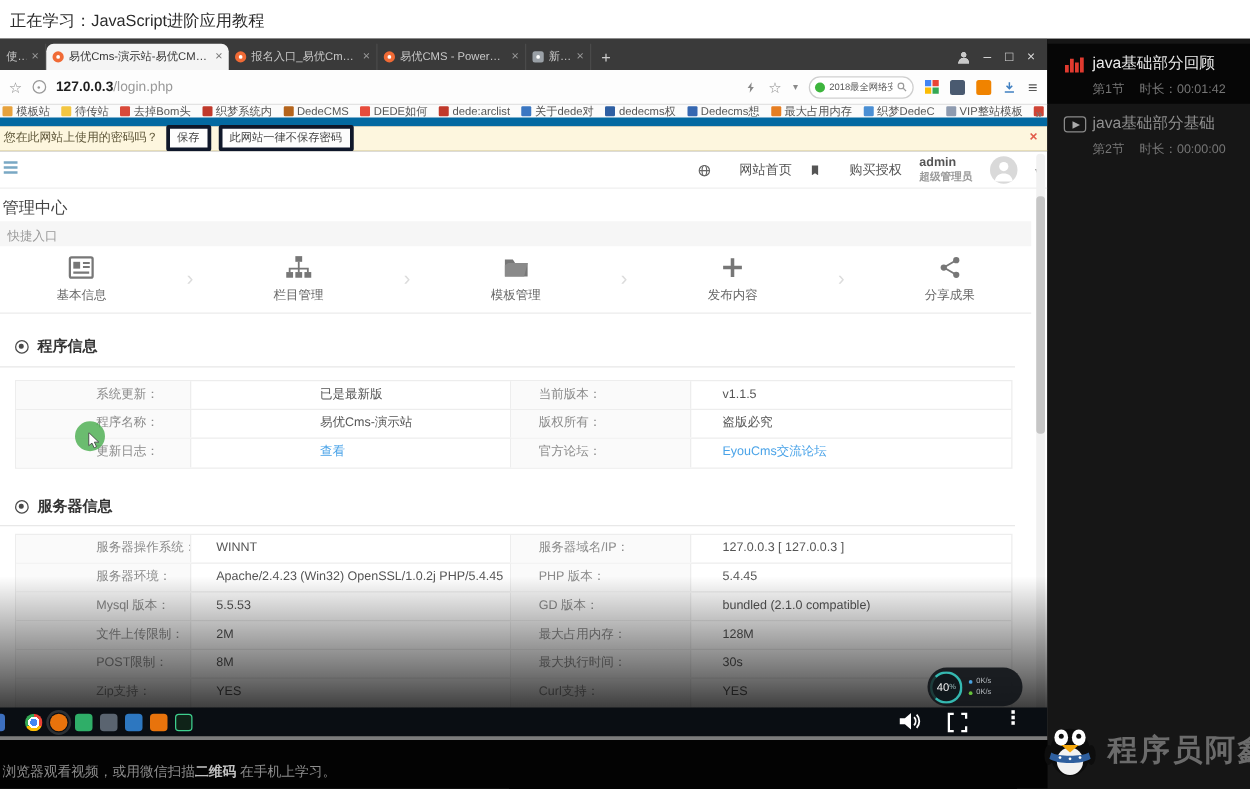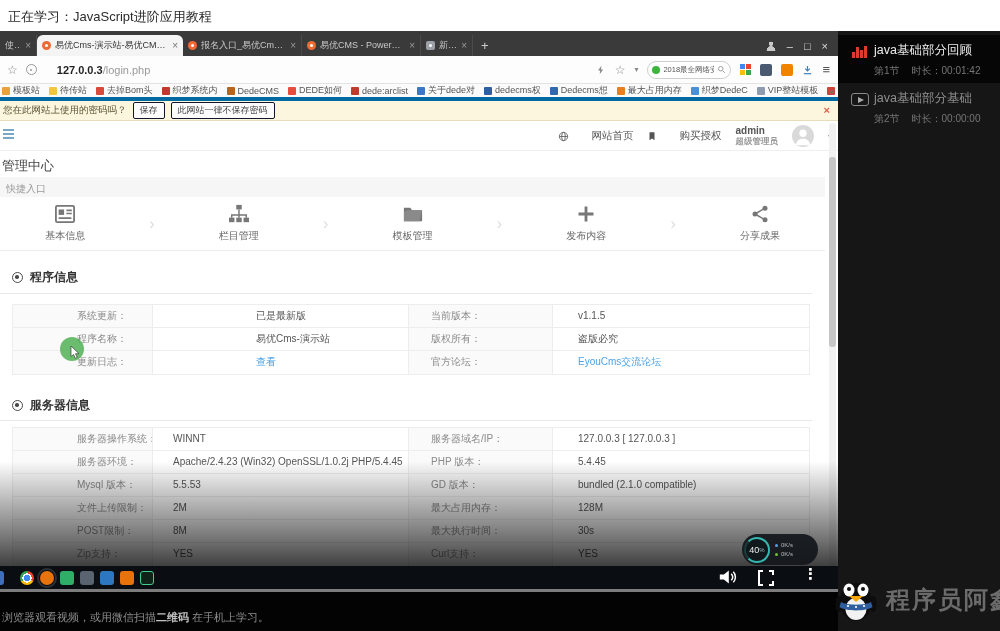--- a/index.html
+++ b/index.html
@@ -28,42 +28,42 @@
   .wctrl { margin-left:auto; display:flex; align-items:center; gap:11px; padding:0 10px 4px 0; color:#ddd; font-size:11px; }
   .person { width:10px; height:10px; background:
      radial-gradient(circle at 50% 28%, #c9c9c9 0 2px, rgba(0,0,0,0) 2.4px),
      radial-gradient(circle at 50% 95%, #c9c9c9 0 4.2px, rgba(0,0,0,0) 4.6px); }
 
   
   .urlbar { position:absolute; left:0; top:25px; width:838px; height:28px; background:#fdfdfd; border-bottom:1px solid #e3e3e3; display:flex; align-items:center; }
   .urlbar .star { color:#8a8a8a; font-size:12px; margin-left:7px; }
   .badge-i { width:11px; height:11px; border:1px solid #999; border-radius:50%; margin-left:8px; position:relative; }
   .badge-i::after { content:""; position:absolute; left:3.5px; top:3.5px; width:2px; height:2px; background:#999; border-radius:50%; }
-  .urltext { margin-left:20px; font-size:11px; color:#999; white-space:nowrap; }
+  .urltext { margin-left:8px; font-size:11px; color:#999; white-space:nowrap; }
   .urltext b { color:#1f1f1f; font-weight:700; }
   .urlright { margin-left:auto; display:flex; align-items:center; gap:9px; padding-right:8px; }
   .caret { color:#8a8a8a; font-size:8px; }
   .searchbox { width:84px; height:18px; border:1px solid #cfcfcf; border-radius:9px; display:flex; align-items:center; gap:3px; padding:0 4px; background:#fff; }
   .gdot { width:8px; height:8px; border-radius:50%; background:#3db53d; flex:0 0 auto; }
   .q { font-size:7.5px; color:#555; white-space:nowrap; overflow:hidden; flex:1; }
   .sq { width:12px; height:12px; border-radius:2px; }
   .grid4 { display:grid; grid-template-columns:5px 5px; grid-gap:1px; }
   .grid4 i { width:5px; height:5px; }
   .menu-ic { color:#555; font-size:13px; font-weight:700; }
 
   
-  .bmbar { position:absolute; left:0; top:53px; width:838px; height:17px; background:#fbfbfb; display:flex; align-items:center; gap:9px; padding-left:2px; overflow:hidden; border-bottom:4px solid #0369a1; }
+  .bmbar { position:absolute; left:0; top:53px; width:838px; height:17px; background:#fbfbfb; display:flex; align-items:center; gap:9px; padding-left:2px; overflow:hidden; border-bottom:7px solid #0369a1; }
   .bm { display:flex; align-items:center; gap:3px; font-size:9px; color:#555; white-space:nowrap; flex:0 0 auto; }
   .bmico { width:8px; height:8px; border-radius:1px; flex:0 0 auto; }
   .bmmore { position:absolute; right:4px; top:2px; color:#777; font-size:10px; }
 
   
   .notif { position:absolute; left:0; top:70px; width:838px; height:20px; background:#fdf6de; border-bottom:1px solid #e6ddb8; display:flex; align-items:center; gap:6px; padding-left:3px; }
   .notif .msg { font-size:9.5px; color:#5c5436; white-space:nowrap; }
-  .nbtn { font-size:9px; color:#444; background:#fdfdfd; border:1px solid #0f172a; border-radius:2px; padding:1px 6px;font-family:Liberation Serif, serif; }
+  .nbtn { font-size:9px; color:#444; background:#fdfdfd; border:3px solid #0f172a; border-radius:2px; padding:1px 6px;font-family:Liberation Serif, serif; }
   .nclose { position:absolute; right:8px; top:3px; color:#e25b4a; font-size:11px; font-weight:700; }
 
   
   .cms { position:absolute; left:0; top:90px; width:838px; height:471px; background:#fff; overflow:hidden; }
   .burger { position:absolute; left:3px; top:8px; }
   .burger i { display:block; width:11px; height:2px; background:#79a8c4; margin-bottom:2px; }
   .cmshead { position:absolute; right:6px; top:4px; display:flex; align-items:center; gap:14px; }
   .hitem { display:flex; align-items:center; gap:22px; font-size:10.5px; color:#555; }
   .who { text-align:left; line-height:1.15;font-weight:bold; }
   .who .u { font-size:10px; color:#555; }

